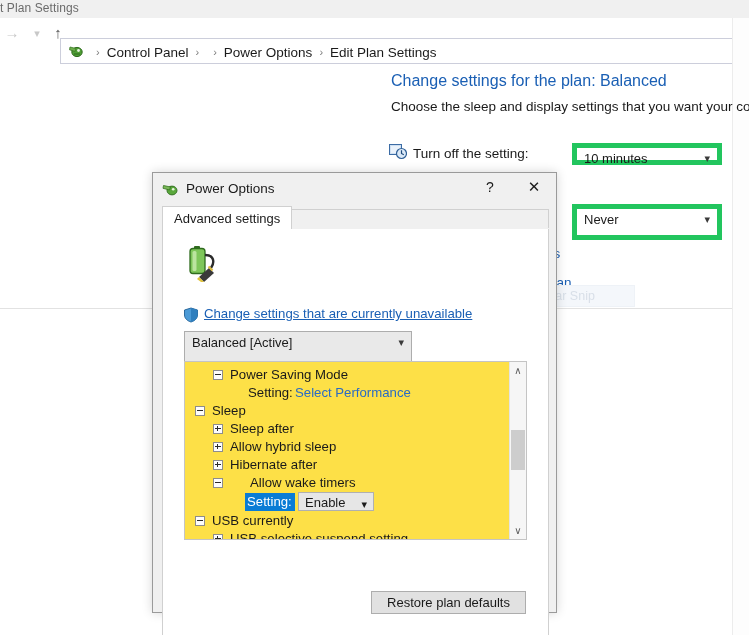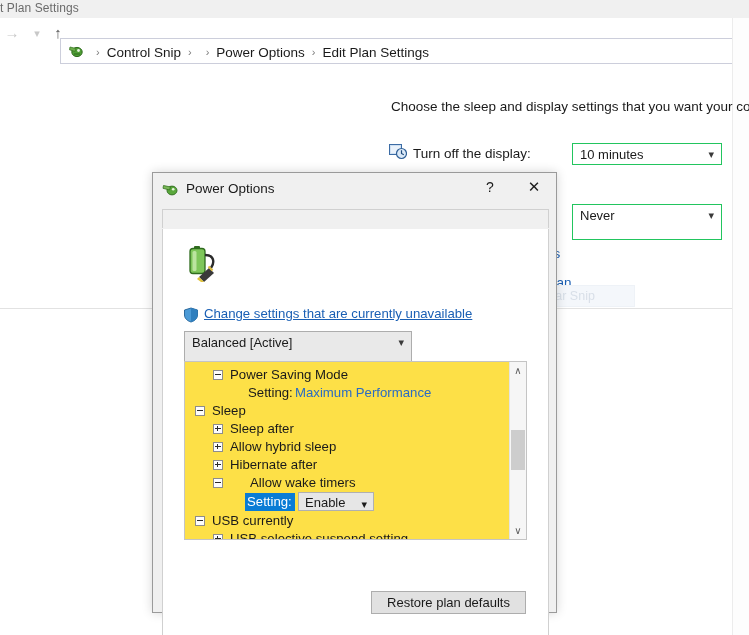--- a/index.html
+++ b/index.html
@@ -62,21 +62,21 @@
     position: absolute; left: 391px; top: 99px;
     font-size: 13.5px; color: #1a1a1a; white-space: nowrap;
   }
   .row-label {
     position: absolute; font-size: 13.5px; color: #1a1a1a; white-space: nowrap;
   }
   .clock-ico { position: absolute; left: 389px; top: 143px; width: 18px; height: 17px; }
 
   .combo {
     position: absolute; box-sizing: border-box;
-    background: #ffffff; border: 1px solid #22c55e;
+    background: #ffffff; border: 5px solid #22c55e;
     font-size: 13px; color: #1a1a1a;
   }
   .combo .txt { position: absolute; left: 7px; top: 3px; white-space: nowrap; }
   .combo .arw {
     position: absolute; right: 7px; top: 4px; font-size: 11px; color: #3a3a3a;
   }
   #combo-display { left: 572px; top: 143px; width: 150px; height: 22px; }
   #combo-sleep   { left: 572px; top: 186px; width: 150px; height: 36px; margin-top: 18px; }
 
   
@@ -224,43 +224,44 @@
       <span class="cp-icon">
         <svg width="17" height="17" viewBox="0 0 17 17">
           <ellipse cx="9" cy="10" rx="5.2" ry="4.6" fill="#4f9e35"></ellipse>
           <ellipse cx="9" cy="10" rx="5.2" ry="4.6" fill="none" stroke="#2f6b1e" stroke-width="1"></ellipse>
           <path d="M2 5 L8 6.5 L7 9.5 L1.5 7.8 Z" fill="#6cae4a" stroke="#3b7a26" stroke-width=".8"></path>
           <circle cx="10.5" cy="8.5" r="1.4" fill="#e8f3df"></circle>
           <path d="M6 12 L12 12" stroke="#2f6b1e" stroke-width="1"></path>
         </svg>
       </span>
       <span class="sep">›</span>
-      <span>Control Snip</span>
+      <span>Control Panel</span>
       <span class="sep">›</span>
       <span class="sep">›</span>
       <span>Power Options</span>
       <span class="sep">›</span>
       <span>Edit Plan Settings</span>
     </div>
   </div>
 
   <div class="content-sep"></div>
   <div class="right-edge"></div>
 
+  <div class="h-main">Change settings for the plan: Balanced</div>
   <div class="h-sub">Choose the sleep and display settings that you want your computer</div>
 
   <span class="clock-ico">
     <svg width="18" height="17" viewBox="0 0 18 17">
       <rect x="0.5" y="1.5" width="12" height="10" fill="#cfe0f2" stroke="#3c6ca5" stroke-width="1"></rect>
       <rect x="2" y="3" width="9" height="7" fill="#eaf2fb"></rect>
       <circle cx="12.5" cy="10.5" r="5" fill="#dbe9f7" stroke="#2f5f96" stroke-width="1.2"></circle>
       <path d="M12.5 7.3 L12.5 10.5 L14.8 11.8" stroke="#1f4b7d" stroke-width="1.2" fill="none"></path>
     </svg>
   </span>
-  <span class="row-label" style="left:413px; top:146px;">Turn off the display:</span>
+  <span class="row-label" style="left:413px; top:146px;">Turn off the setting:</span>
 
   <div class="combo" id="combo-display">
     <span class="txt">10 minutes</span>
     <span class="arw">▾</span>
   </div>
   <div class="combo" id="combo-sleep">
     <span class="txt">Never</span>
     <span class="arw">▾</span>
   </div>
 
@@ -282,20 +283,21 @@
           <circle cx="11.2" cy="8.2" r="1.3" fill="#e8f3df"></circle>
         </svg>
       </span>
       <span class="dt-txt">Power Options</span>
       <span class="dlg-btn help">?</span>
       <span class="dlg-btn close">✕</span>
     </div>
 
     <div class="tabstrip">
       <div class="tab-rest"></div>
+      <div class="tab-active">Advanced settings</div>
     </div>
 
     <div class="tabpanel">
 
       <span class="batt-ico">
         <svg width="36" height="38" viewBox="0 0 36 38">
           <rect x="9" y="2" width="6" height="3" rx="1" fill="#2f6b1e"></rect>
           <rect x="5" y="4.5" width="15" height="25" rx="3" fill="#7ec65a" stroke="#2f6b1e" stroke-width="1.3"></rect>
           <rect x="7.5" y="7" width="4" height="20" rx="1.5" fill="#c6e9ac" opacity=".85"></rect>
           <path d="M20 11 C29 11, 30 18, 26 24" stroke="#2b2b2b" stroke-width="2.4" fill="none"></path>
@@ -322,21 +324,21 @@
       <div class="treebox">
         <div class="tree-inner">
 
           <div class="tnode" style="top:4px;">
             <span class="exp" style="left:28px;"></span>
             <span class="tlabel" style="left:45px;">Power Saving Mode</span>
           </div>
 
           <div class="tnode" style="top:22px;">
             <span class="tlabel" style="left:63px;">Setting:</span>
-            <span class="tlabel tval" style="left:110px;">Maximum Performance</span>
+            <span class="tlabel tval" style="left:110px;">Select Performance</span>
           </div>
 
           <div class="tnode" style="top:40px;">
             <span class="exp" style="left:10px;"></span>
             <span class="tlabel" style="left:27px;">Sleep</span>
           </div>
 
           <div class="tnode" style="top:58px;">
             <span class="exp plus" style="left:28px;"></span>
             <span class="tlabel" style="left:45px;">Sleep after</span>

